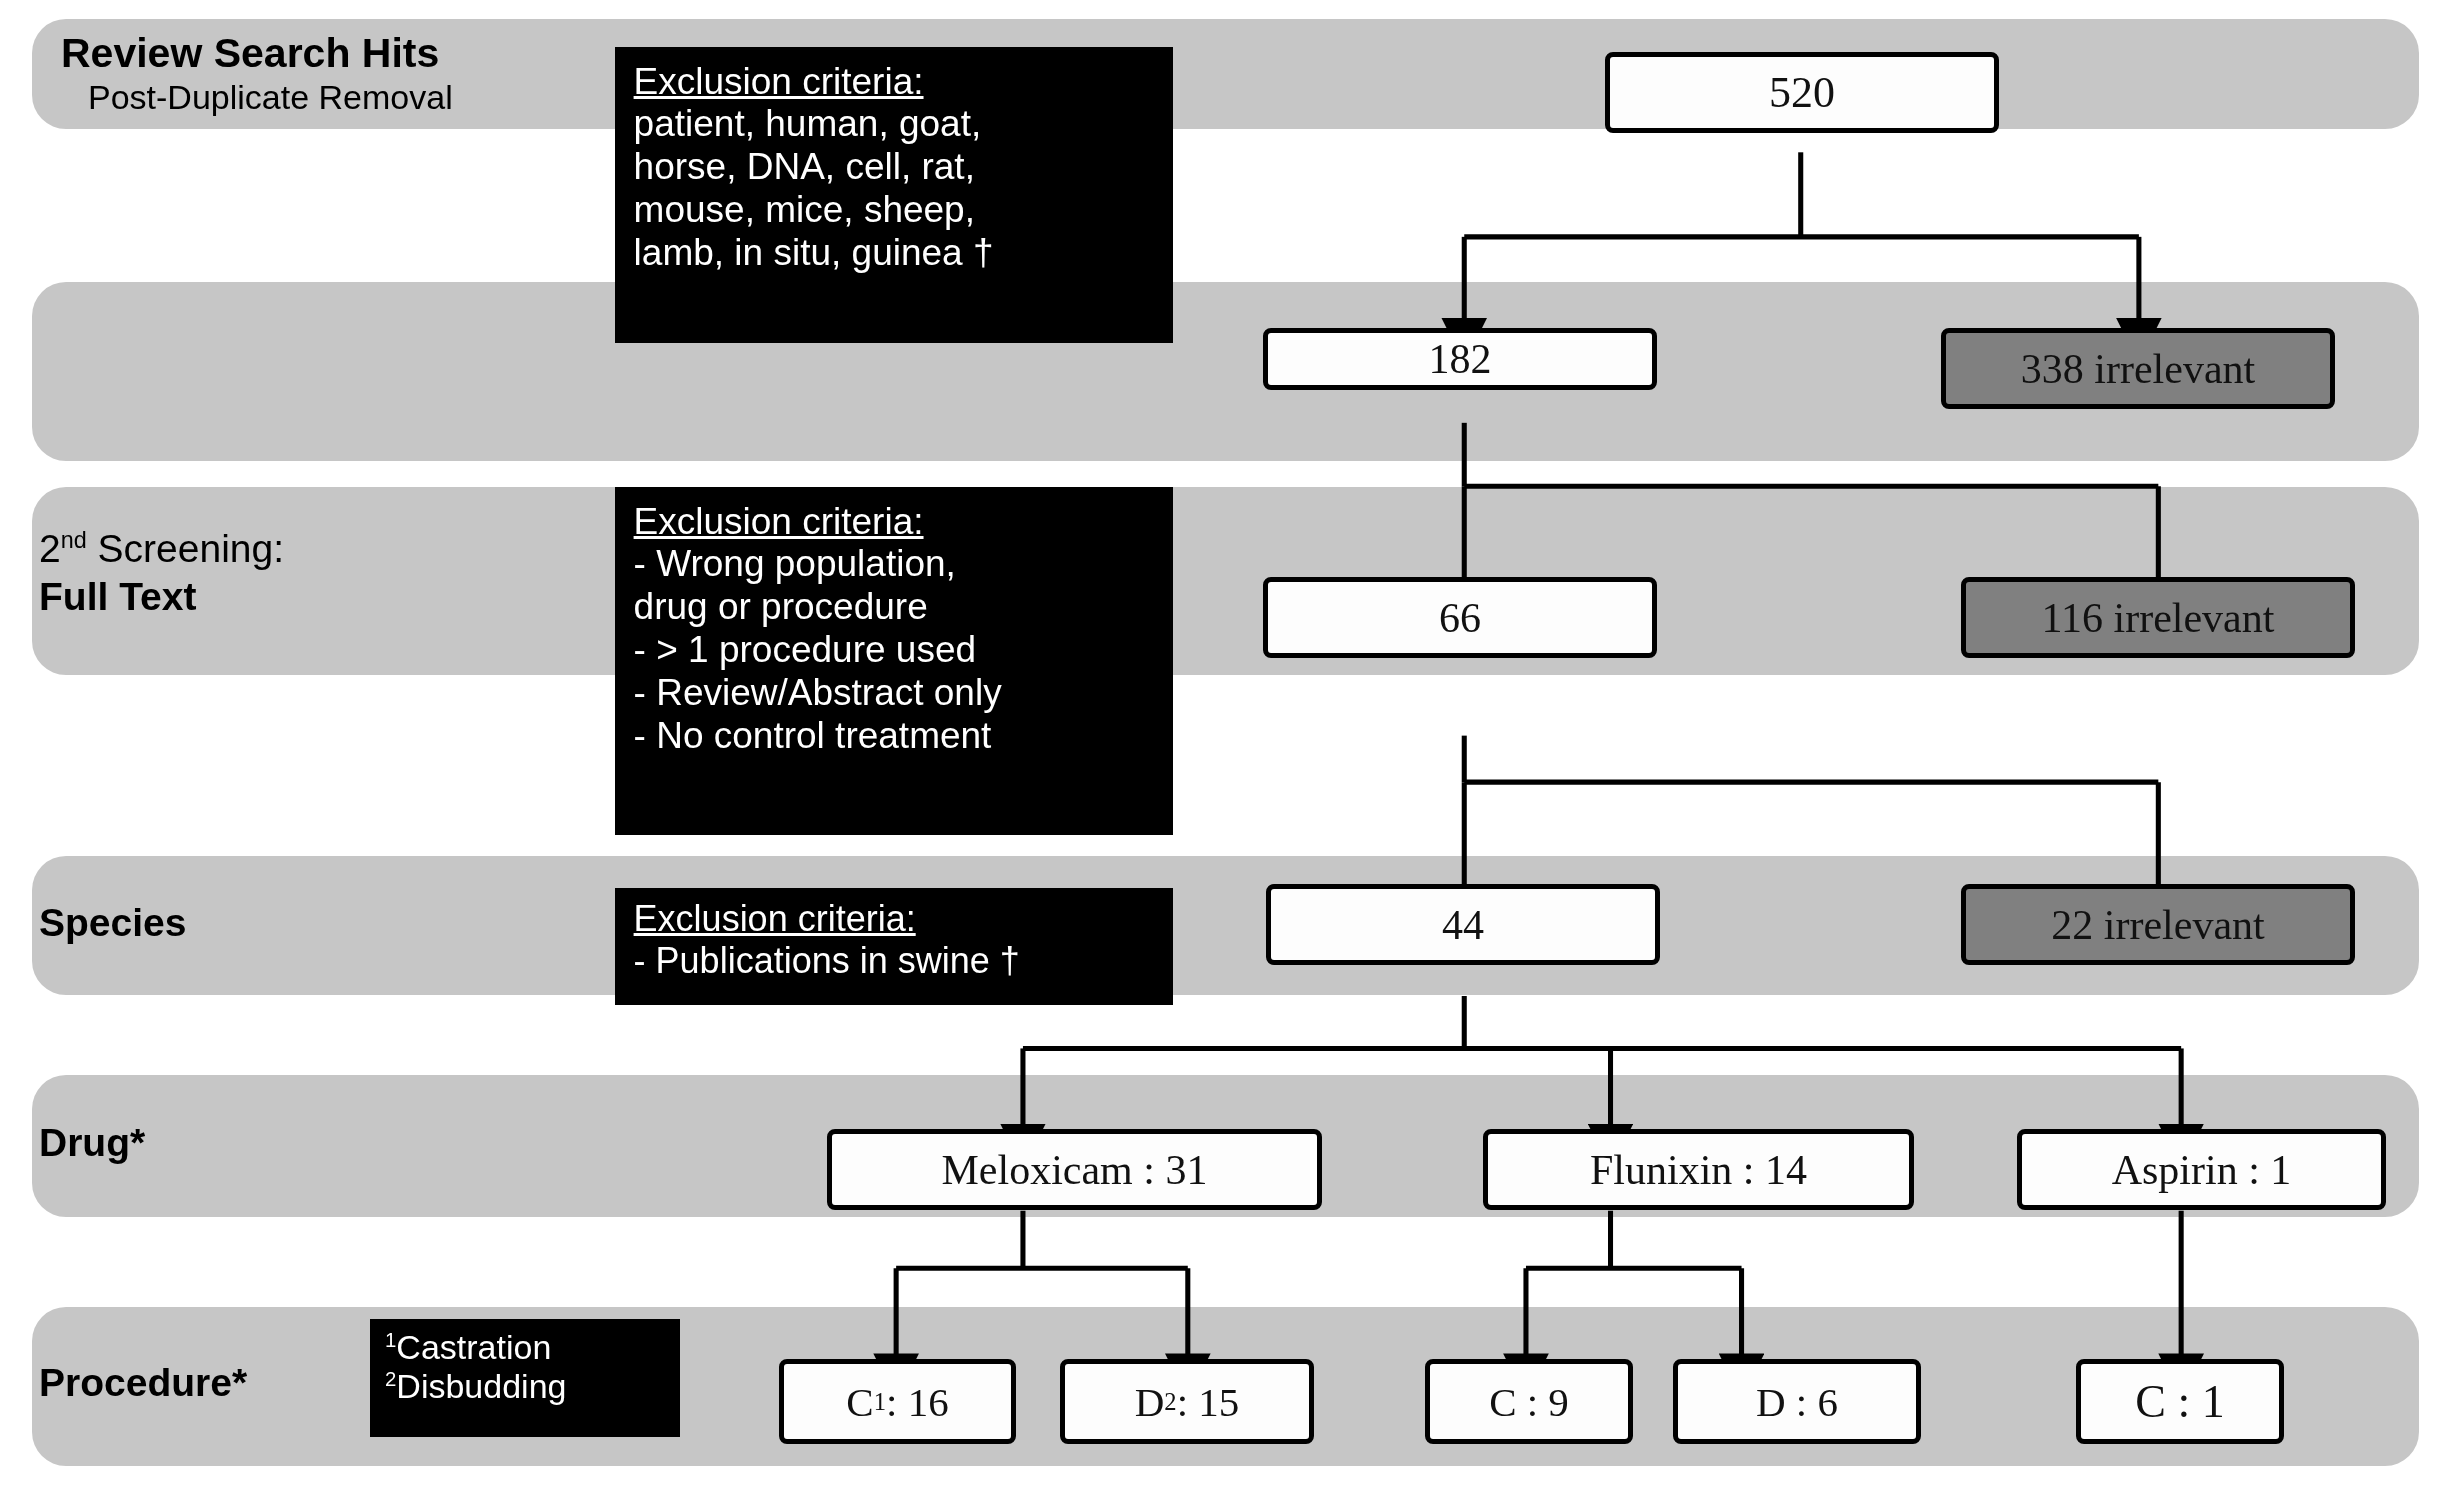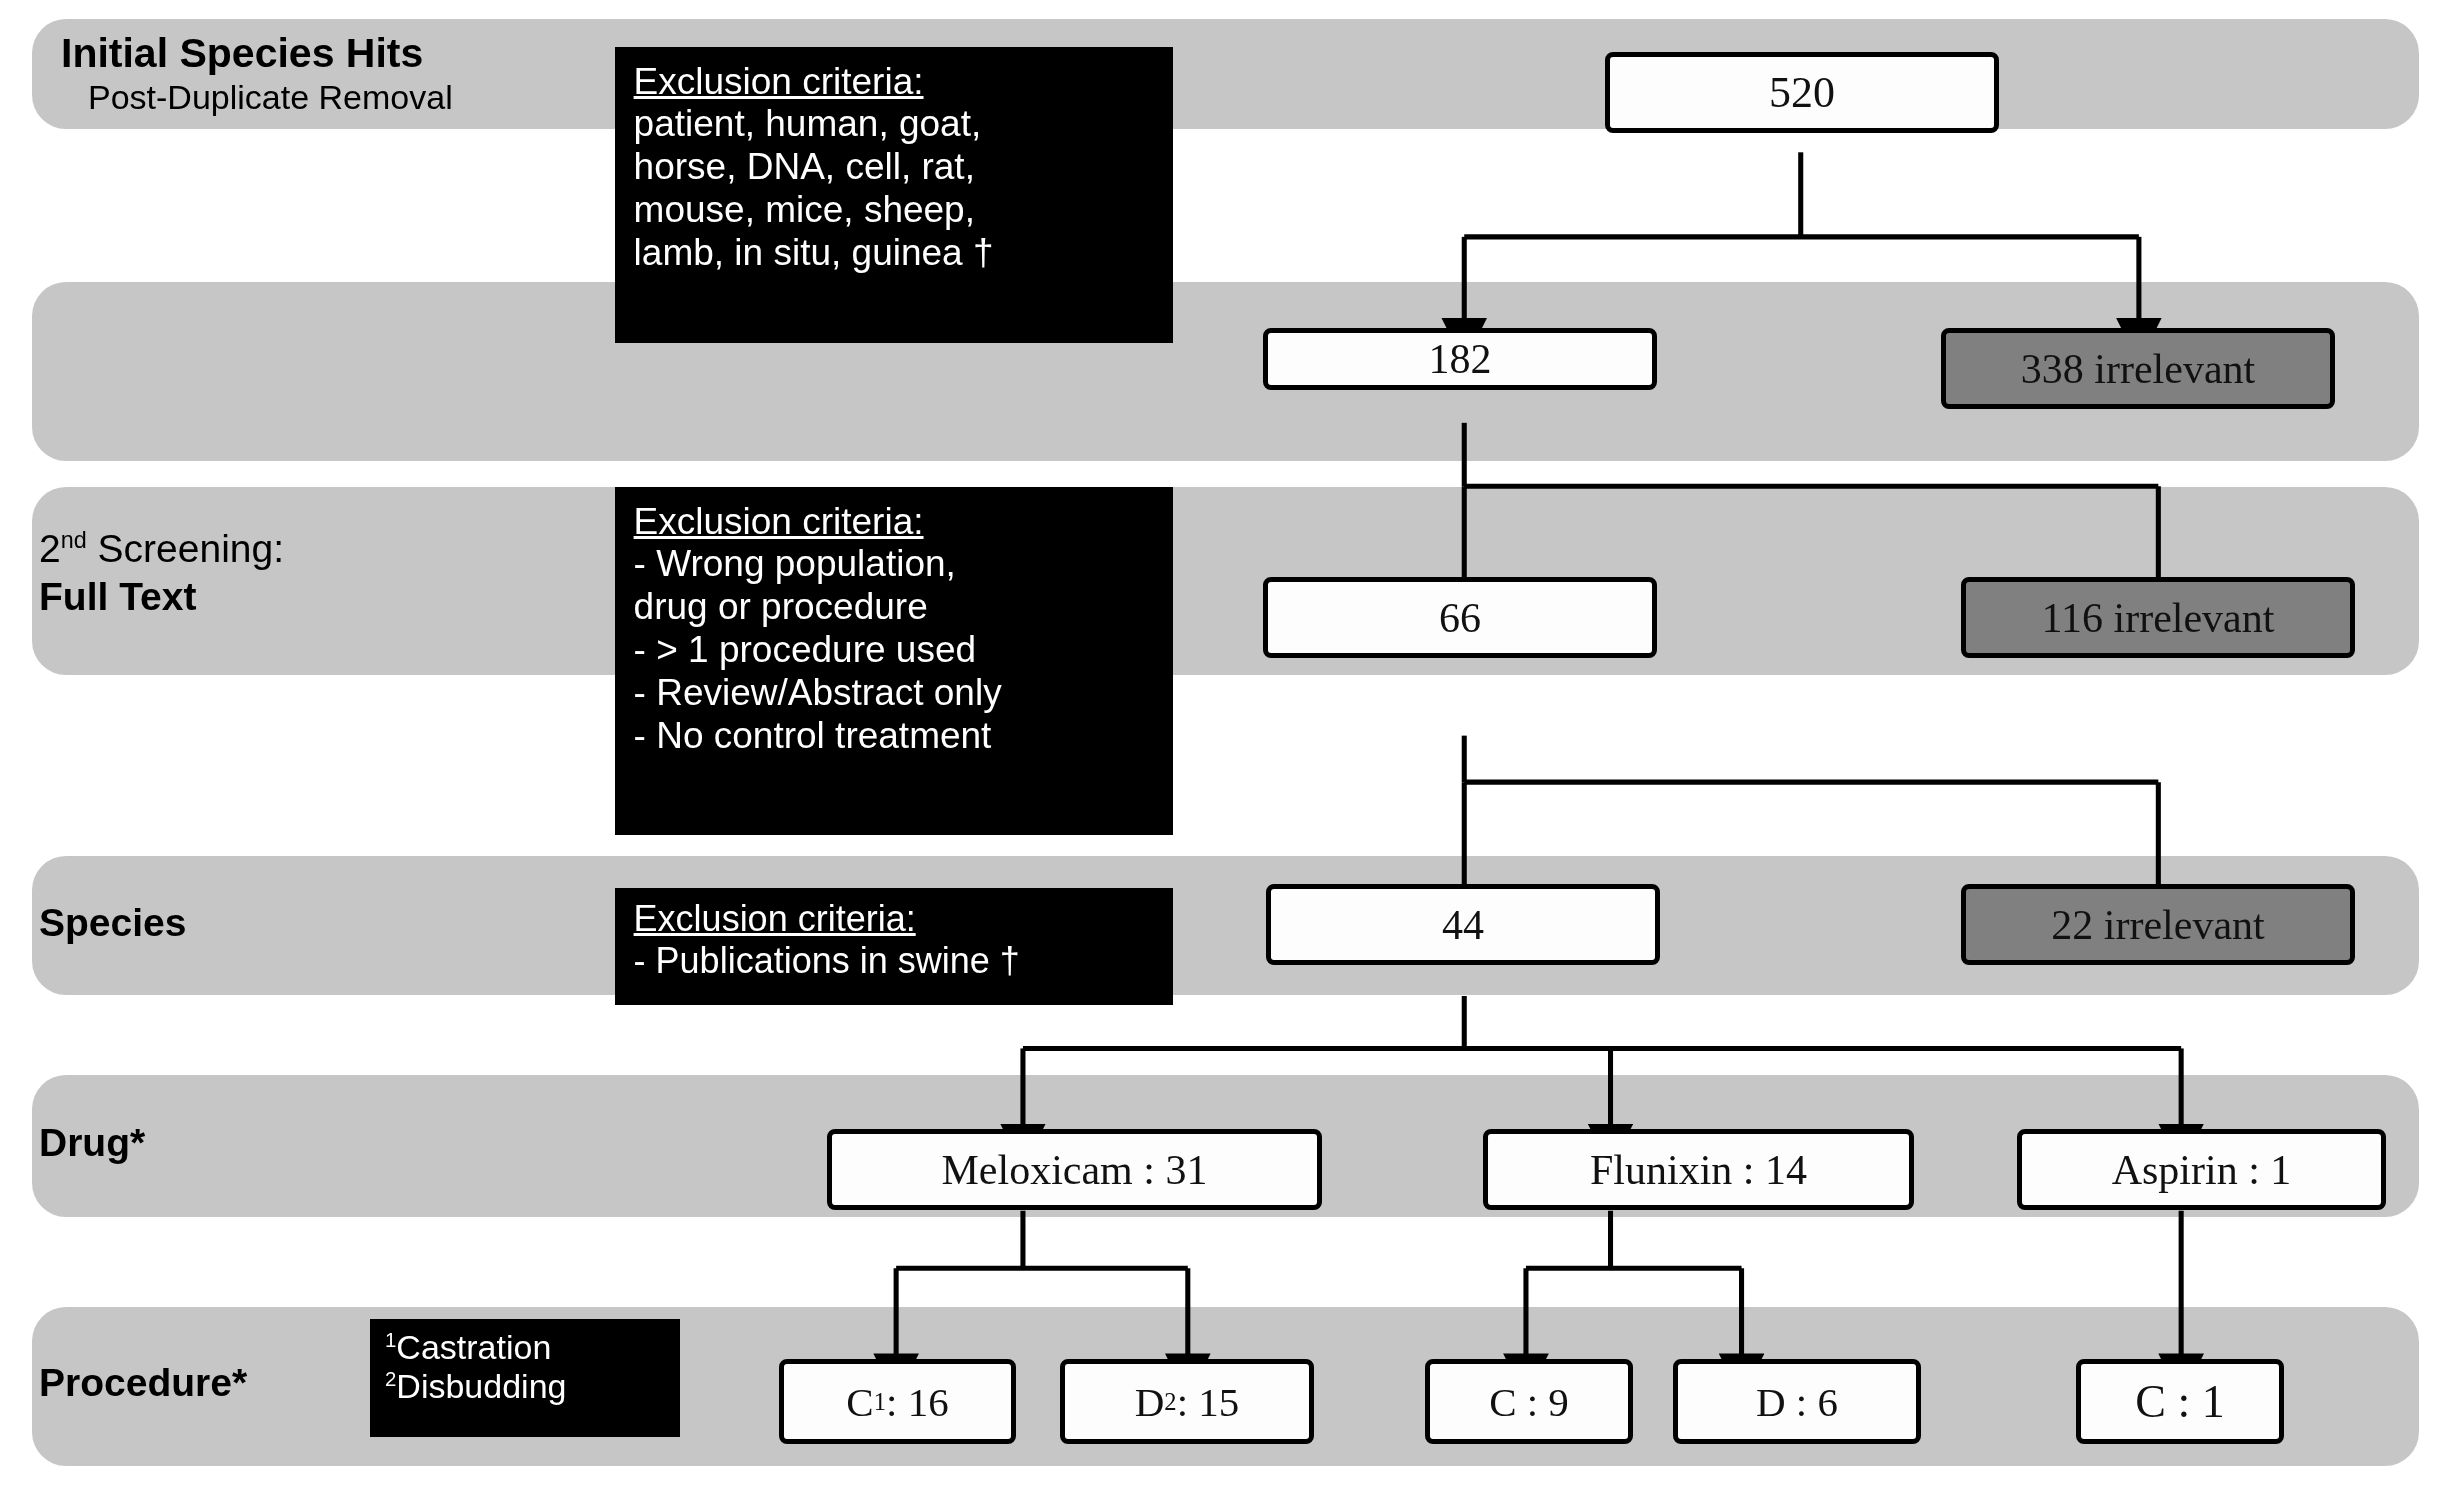--- a/index.html
+++ b/index.html
@@ -75,21 +75,21 @@
       <path d="M1905,1432 L1905,1500"></path>
       <path d="M1805,1500 L2060,1500"></path>
       <path d="M1805,1500 L1805,1608" marker-end="url(#arw)"></path>
       <path d="M2060,1500 L2060,1608" marker-end="url(#arw)"></path>
 
       <path d="M2580,1432 L2580,1608" marker-end="url(#arw)"></path>
     </g>
   </svg>
 
   <div class="rowlabel" style="left:61px;top:32px;font-size:41px;">
-    <div class="bold">Initial Species Hits</div>
+    <div class="bold">Review Search Hits</div>
     <div class="reg" style="font-size:34px;padding-left:27px;margin-top:5px;">Post-Duplicate Removal</div>
   </div>
 
 
   <div class="rowlabel" style="left:39px;top:528px;font-size:39px;">
     <div class="reg">
       <span>2</span><sup>nd</sup><span> Screening:</span>
     </div>
     <div class="bold" style="margin-top:6.8px;">Full Text</div>
   </div>

